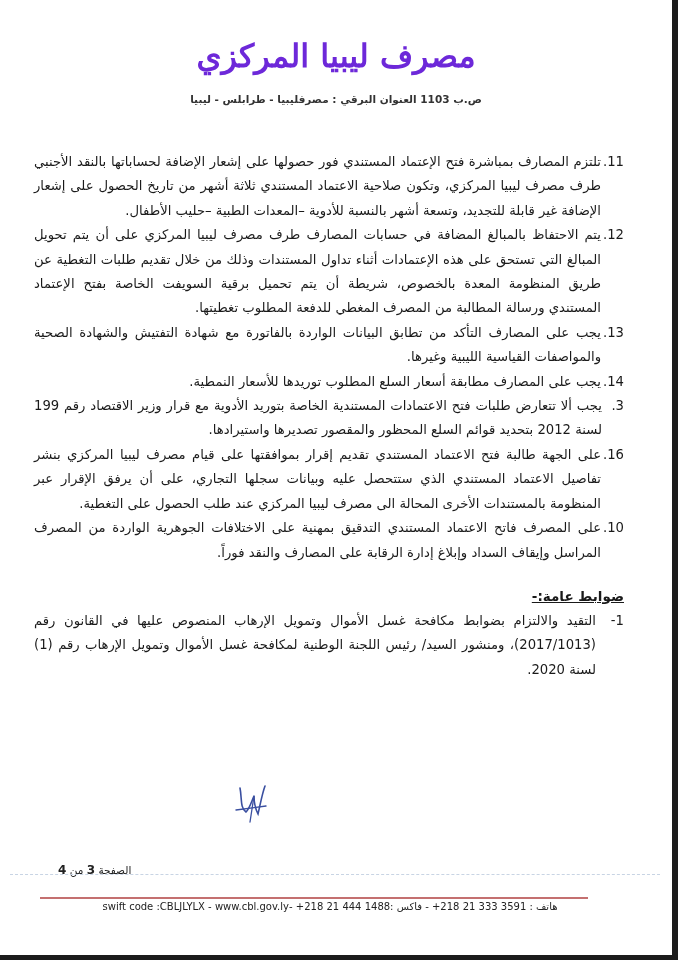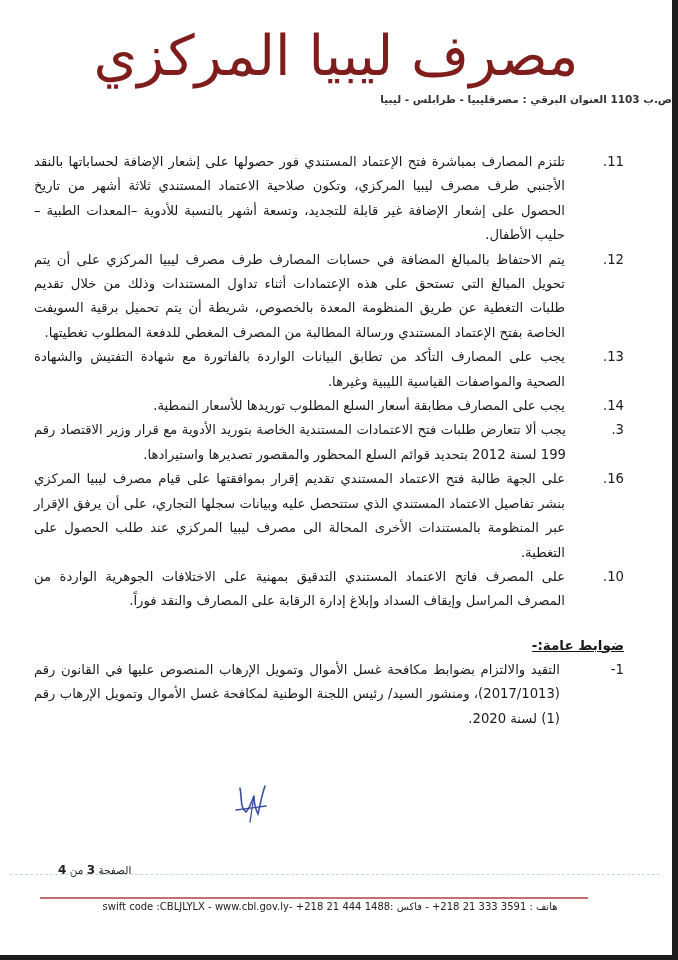--- a/index.html
+++ b/index.html
@@ -36,31 +36,32 @@
   }
   .letterhead {
     position: absolute;
     top: 28px;
     left: 0;
     width: 672px;
     text-align: center;
   }
   .logo {
     font-family: "DejaVu Serif", "Liberation Serif", serif;
-    font-size: 56px;
+    font-size: 32px;
     line-height: 56px;
-    color: #7f1d1d;
+    color: #6d28d9;
     letter-spacing: 1px;
-    font-weight: normal;
+    font-weight: bold;
   }
   .address {
     position: absolute;
     top: 93px;
     left: 0;
     width: 672px;
+    text-align: center;
     font-size: 10.5px;
     font-weight: bold;
     color: #333;
   }
   .content {
     position: absolute;
     top: 150px;
     right: 48px;
     width: 590px;
     font-size: 13.2px;
@@ -71,21 +72,20 @@
   .item {
     display: flex;
     flex-direction: row;
     margin: 0;
   }
   .item .num {
     flex: 0 0 auto;
     min-width: 20px;
     padding-left: 2px;
     white-space: nowrap;
-    margin-left: 36px;
   }
   .item .text {
     flex: 1 1 auto;
     text-align: justify;
   }
   .section-title {
     margin-top: 18px;
     font-weight: bold;
     text-decoration: underline;
     font-size: 13.5px;

